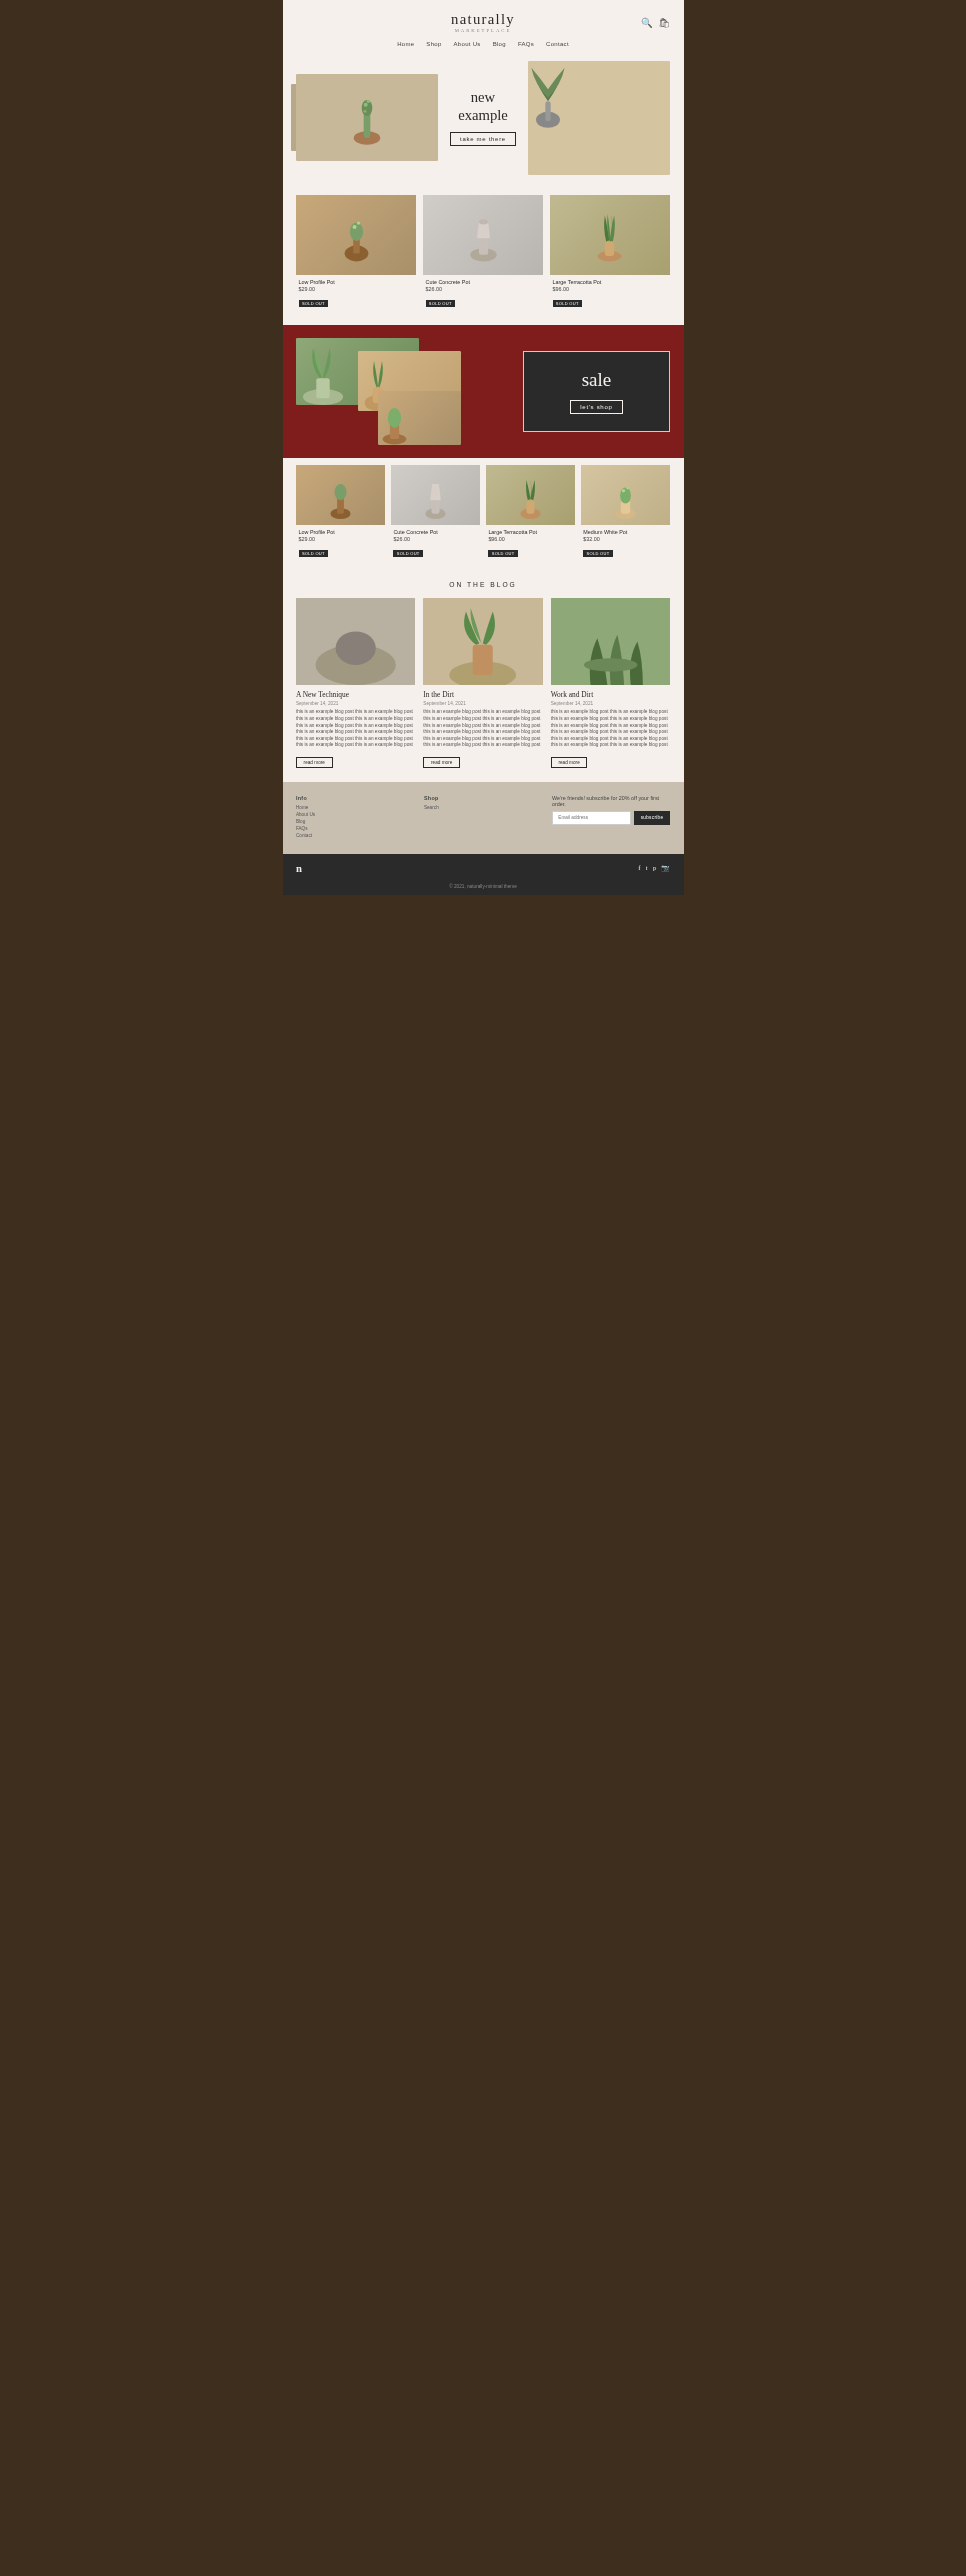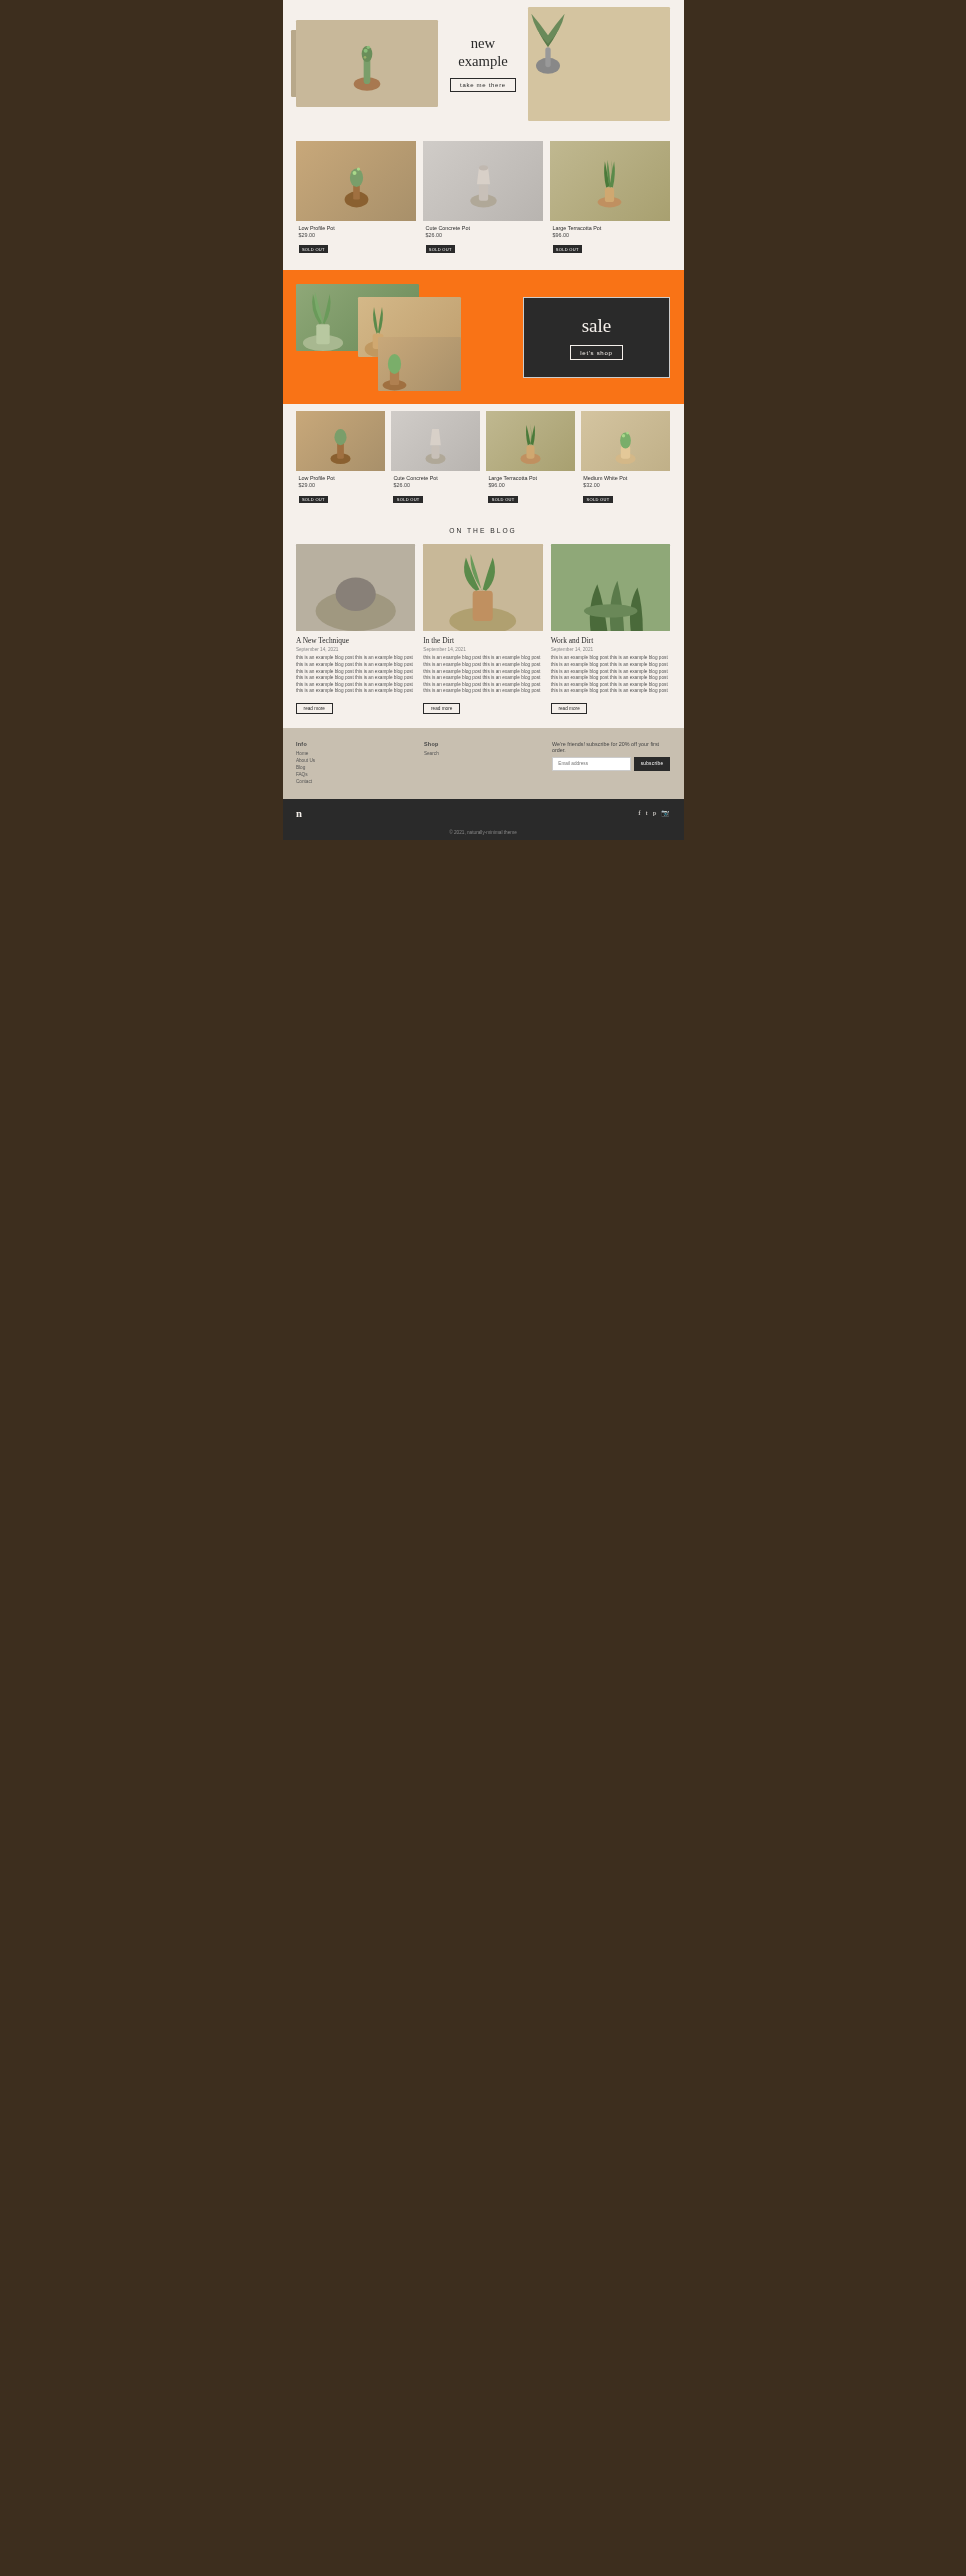--- a/index.html
+++ b/index.html
@@ -186,21 +186,21 @@
       background: #2a2a2a;
       color: #fff;
       font-size: 4px;
       padding: 1.3px 3.3px;
       letter-spacing: 0.3px;
       font-family: Arial, sans-serif;
     }
 
     
     .sale-section {
-      background: #f97316;
+      background: #7f1d1d;
       padding: 13.4px;
       position: relative;
       min-height: 120px;
       display: flex;
       align-items: center;
       gap: 21px;
     }
     .sale-left-imgs {
       width: 55%;
       position: relative;
@@ -426,20 +426,40 @@
     .plant-green { background: linear-gradient(135deg, #8fa878 0%, #6a8a58 100%); }
     .plant-tan { background: linear-gradient(135deg, #d4b888 0%, #c0a070 100%); }
     .plant-warm { background: linear-gradient(135deg, #d4c4a0 0%, #c0b088 100%); }
     .plant-dark { background: linear-gradient(135deg, #8a9a78 0%, #708a60 100%); }
   </style>
 </head>
 <body>
 
 <div class="page-wrapper">
 
+  <div class="header">
+    <div class="header-top">
+      <div>
+        <span class="logo-text">naturally</span>
+        <span class="logo-subtitle">MARKETPLACE</span>
+      </div>
+      <div class="header-icons">
+        <span class="header-icon">🔍</span>
+        <span class="header-icon">🛍</span>
+      </div>
+    </div>
+    <nav class="nav">
+      <a href="#">Home</a>
+      <a href="#">Shop</a>
+      <a href="#">About Us</a>
+      <a href="#">Blog</a>
+      <a href="#">FAQs</a>
+      <a href="#">Contact</a>
+    </nav>
+  </div>
 
   <div class="hero">
     <div class="hero-left-img">
       <div class="img-shadow"></div>
       <div class="img-main cactus-brown">
         <svg width="40" height="54" viewBox="0 0 60 80" fill="none" xmlns="http://www.w3.org/2000/svg">
           <ellipse cx="30" cy="70" rx="20" ry="10" fill="#a87850"></ellipse>
           <rect x="25" y="30" width="10" height="40" rx="5" fill="#7a9e6a"></rect>
           <ellipse cx="30" cy="25" rx="8" ry="12" fill="#6a8e5a"></ellipse>
           <circle cx="28" cy="20" r="3" fill="#8abe7a"></circle>

